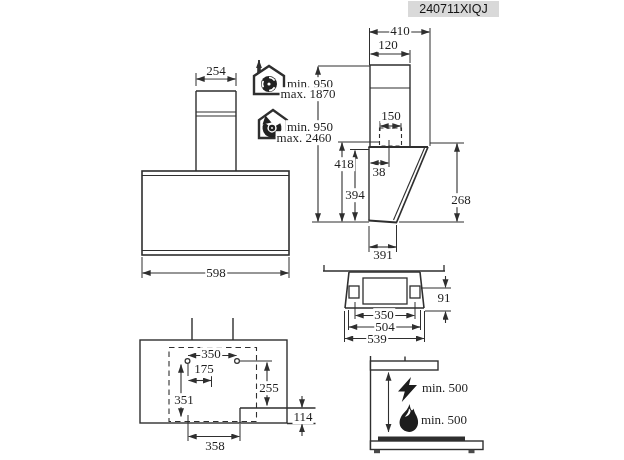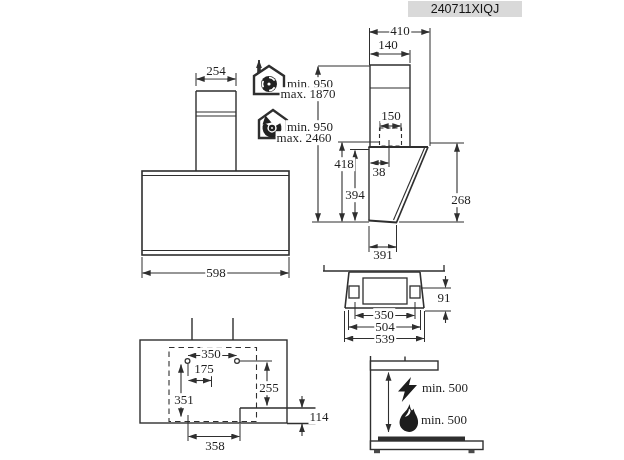--- a/index.html
+++ b/index.html
@@ -2,21 +2,21 @@
 <html><head>
 <meta charset="utf-8">
 <style>
   html,body{margin:0;padding:0;background:#fff;}
   .stage{position:relative;width:624px;height:460px;background:#ffffff;overflow:hidden;
          font-family:"Liberation Sans",sans-serif;color:#1e1e1e;}
   .stage svg.lines{position:absolute;left:0;top:0;}
   .lbl{position:absolute;transform:translate(-50%,-50%);font-size:13px;line-height:1.05;
        white-space:nowrap;color:#1f1f1f;font-family:Liberation Serif, serif;}
   .bg{background:#ffffff;padding:0 1px;}
-  .code-box{position:absolute;left:408px;top:1px;width:114px;height:16px;background:#d9d9d9;
+  .code-box{position:absolute;left:408px;top:1px;width:91px;height:16px;background:#d9d9d9;
             display:flex;align-items:center;justify-content:center;font-size:12.5px;color:#141414;}
 </style>
 </head>
 <body>
 
 <div class="stage">
 
   <svg class="lines" width="624" height="460" viewBox="0 0 624 460" fill="none" stroke="#2f2f2f" stroke-width="1.1">
     <defs>
       <marker id="ae" markerUnits="userSpaceOnUse" markerWidth="9" markerHeight="7" refX="8.2" refY="3" orient="auto">
@@ -192,36 +192,36 @@
 
   <span class="lbl bg" style="left:216px;top:71px">254</span>
   <span class="lbl bg" style="left:216px;top:273px">598</span>
 
   <span class="lbl bg" style="left:310px;top:84px">min. 950</span>
   <span class="lbl bg" style="left:308px;top:94px">max. 1870</span>
   <span class="lbl bg" style="left:310px;top:127px">min. 950</span>
   <span class="lbl bg" style="left:304px;top:138px">max. 2460</span>
 
   <span class="lbl bg" style="left:400px;top:31px">410</span>
-  <span class="lbl bg" style="left:388px;top:45px">140</span>
+  <span class="lbl bg" style="left:388px;top:45px">120</span>
   <span class="lbl bg" style="left:391px;top:116px">150</span>
   <span class="lbl bg" style="left:379px;top:172px">38</span>
   <span class="lbl bg" style="left:344px;top:164px">418</span>
   <span class="lbl bg" style="left:355px;top:195px">394</span>
   <span class="lbl bg" style="left:461px;top:200px">268</span>
   <span class="lbl bg" style="left:383px;top:255px">391</span>
 
   <span class="lbl bg" style="left:384px;top:315px">350</span>
   <span class="lbl bg" style="left:385px;top:327px">504</span>
-  <span class="lbl bg" style="left:385px;top:339px">539</span>
+  <span class="lbl bg" style="left:377px;top:339px">539</span>
   <span class="lbl bg" style="left:444px;top:298px">91</span>
 
   <span class="lbl bg" style="left:211px;top:354px">350</span>
   <span class="lbl bg" style="left:204px;top:369px">175</span>
   <span class="lbl bg" style="left:269px;top:388px">255</span>
   <span class="lbl bg" style="left:184px;top:400px">351</span>
-  <span class="lbl bg" style="left:319px;top:417px">114</span>
+  <span class="lbl bg" style="left:303px;top:417px">114</span>
   <span class="lbl bg" style="left:215px;top:446px">358</span>
 
   <span class="lbl" style="left:445px;top:388px">min. 500</span>
   <span class="lbl" style="left:444px;top:420px">min. 500</span>
 
 </div>
 
 </body></html>

